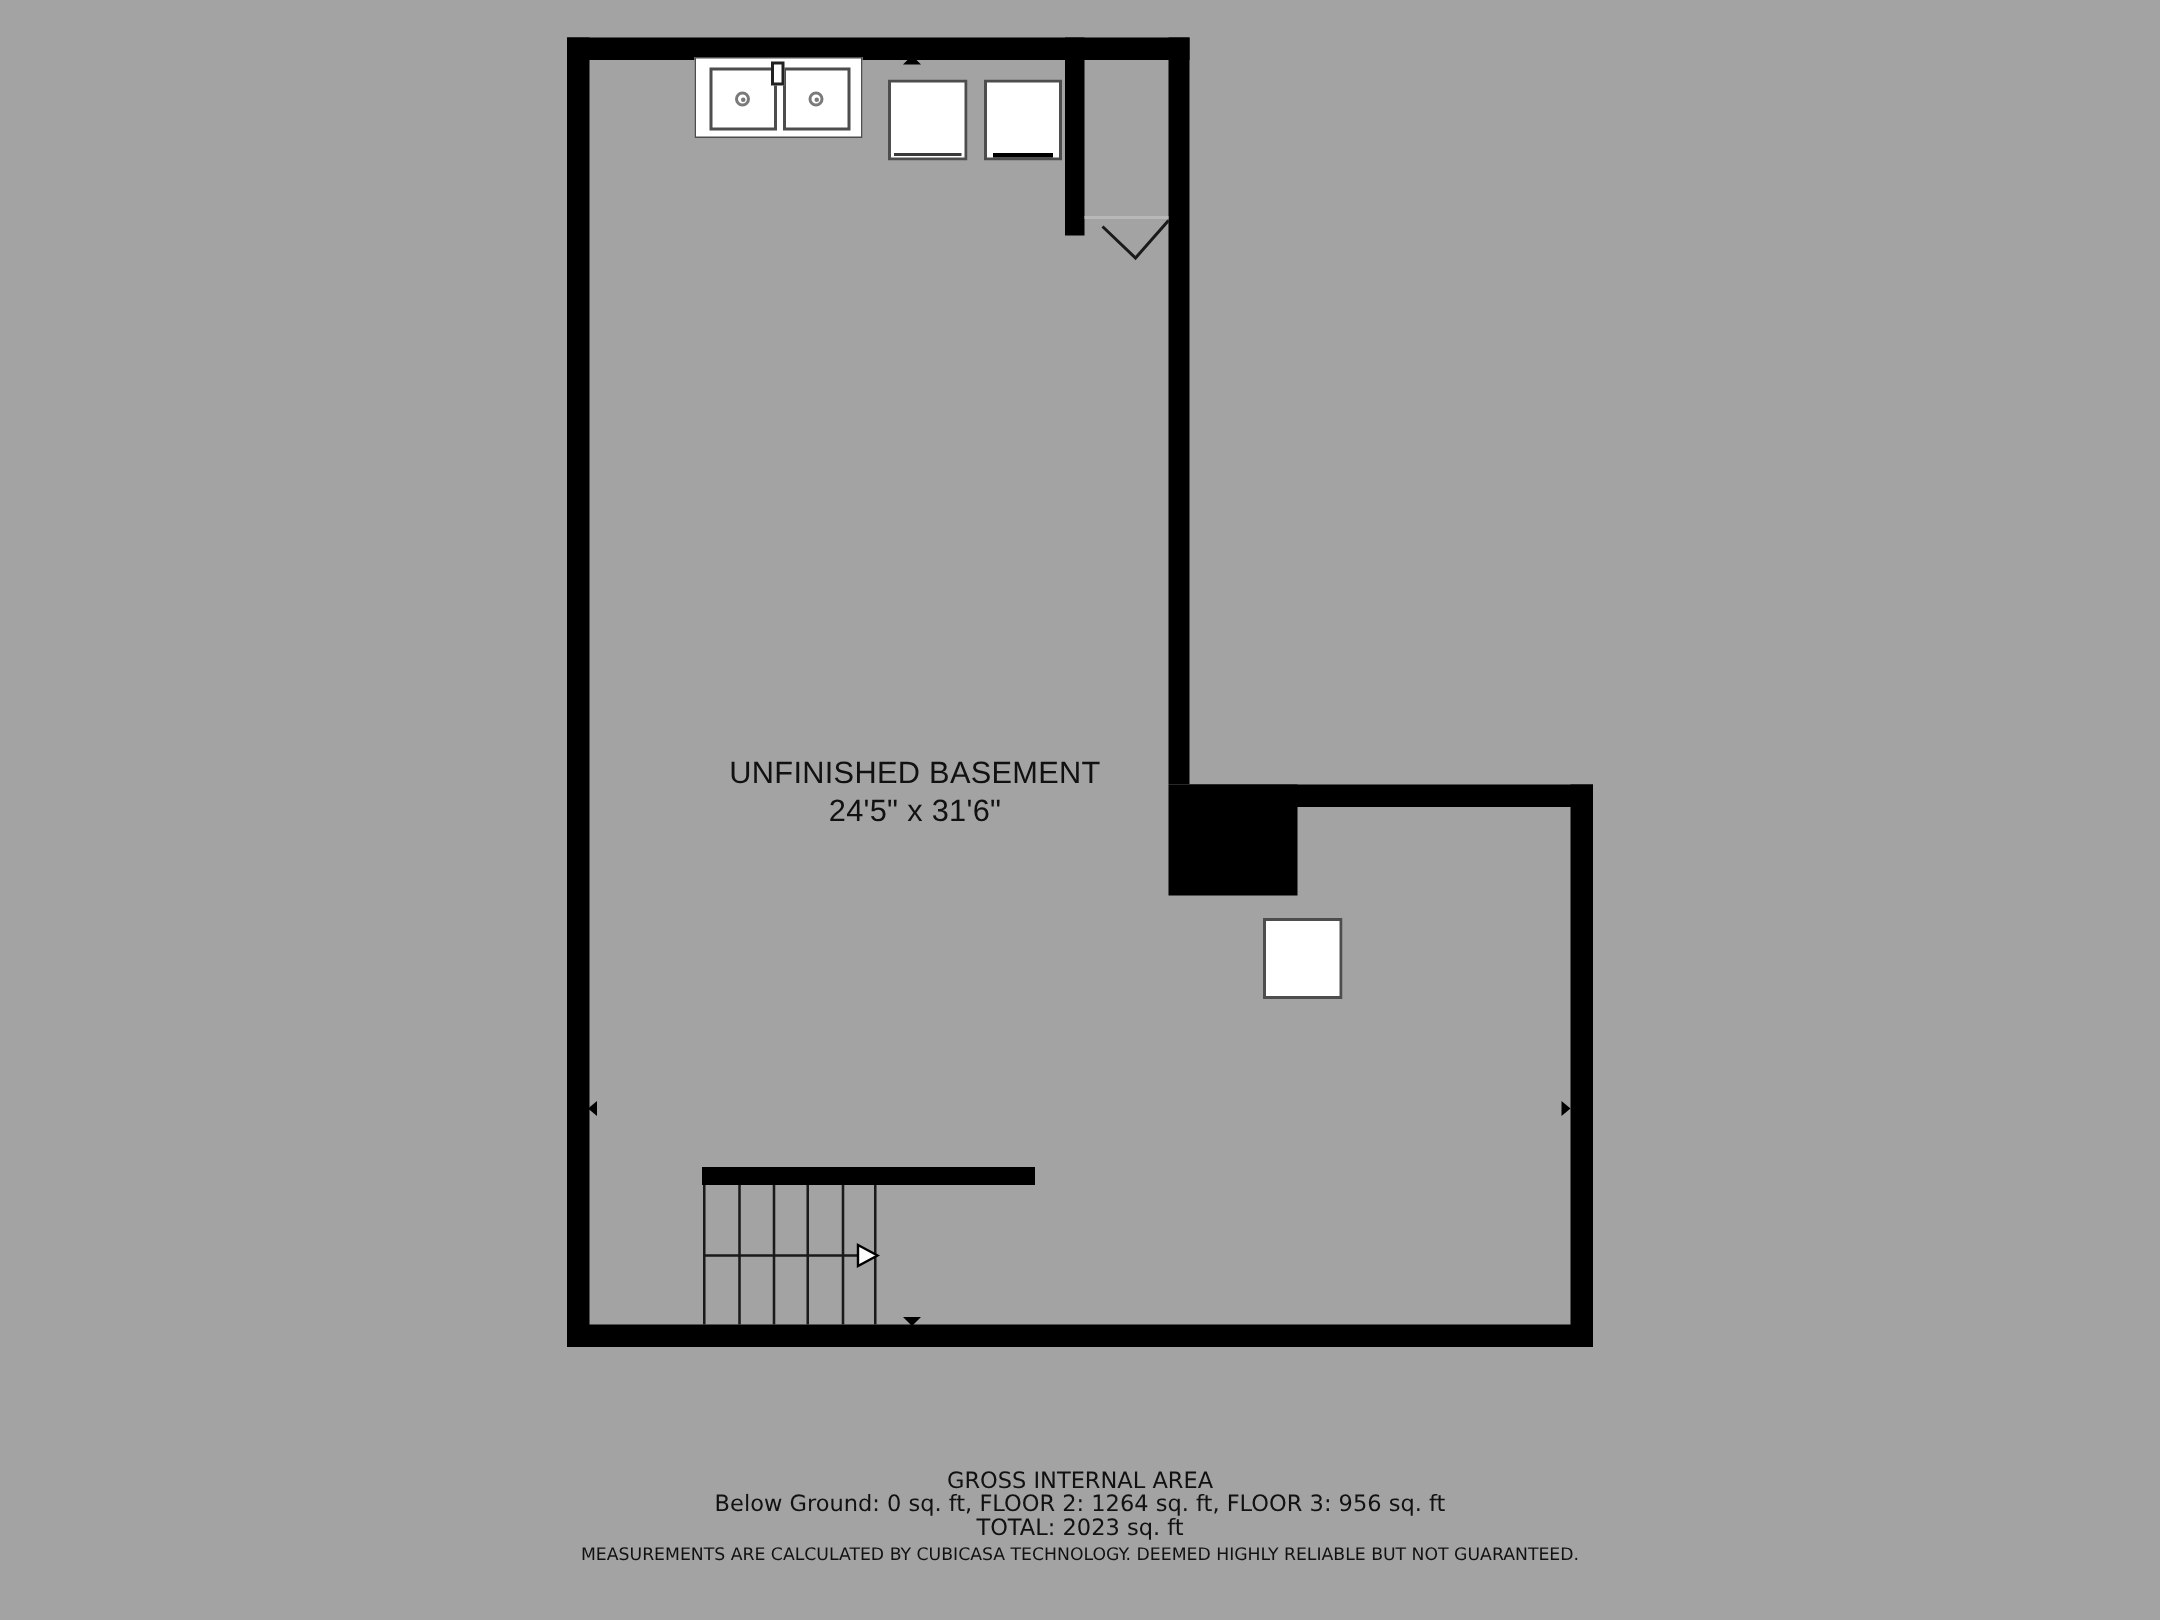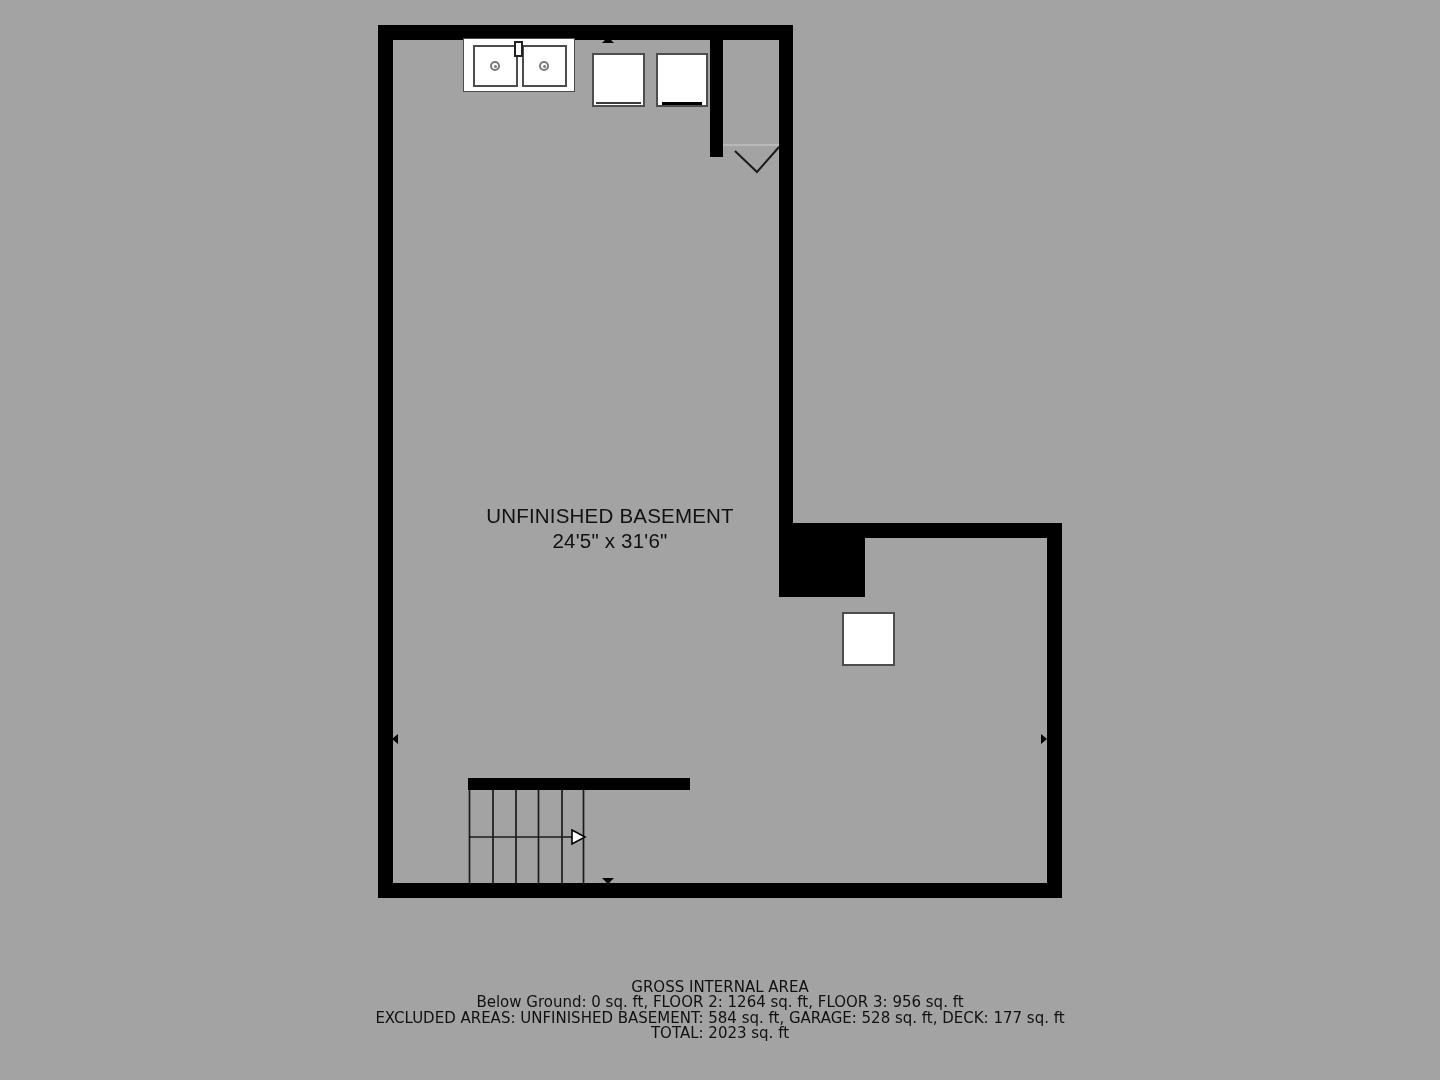--- a/index.html
+++ b/index.html
@@ -83,17 +83,17 @@
   <div class="tri tri-right" style="left:1041px;top:734px;"></div>
 
   <div class="room-label">
     <div>UNFINISHED BASEMENT</div>
     <div>24'5" x 31'6"</div>
   </div>
 
   <div class="footer">
     <div>GROSS INTERNAL AREA</div>
     <div>Below Ground: 0 sq. ft, FLOOR 2: 1264 sq. ft, FLOOR 3: 956 sq. ft</div>
-    <div>EXCLUDED AREAS: UNFINISHED BASEMENT: 584 sq. ft, GARAGE: 528 sq. ft, DECK: 177 sq. ft</div>
     <div>TOTAL: 2023 sq. ft</div>
+    <div class="disclaimer">MEASUREMENTS ARE CALCULATED BY CUBICASA TECHNOLOGY. DEEMED HIGHLY RELIABLE BUT NOT GUARANTEED.</div>
   </div>
 
 </div>
 
 </body></html>

